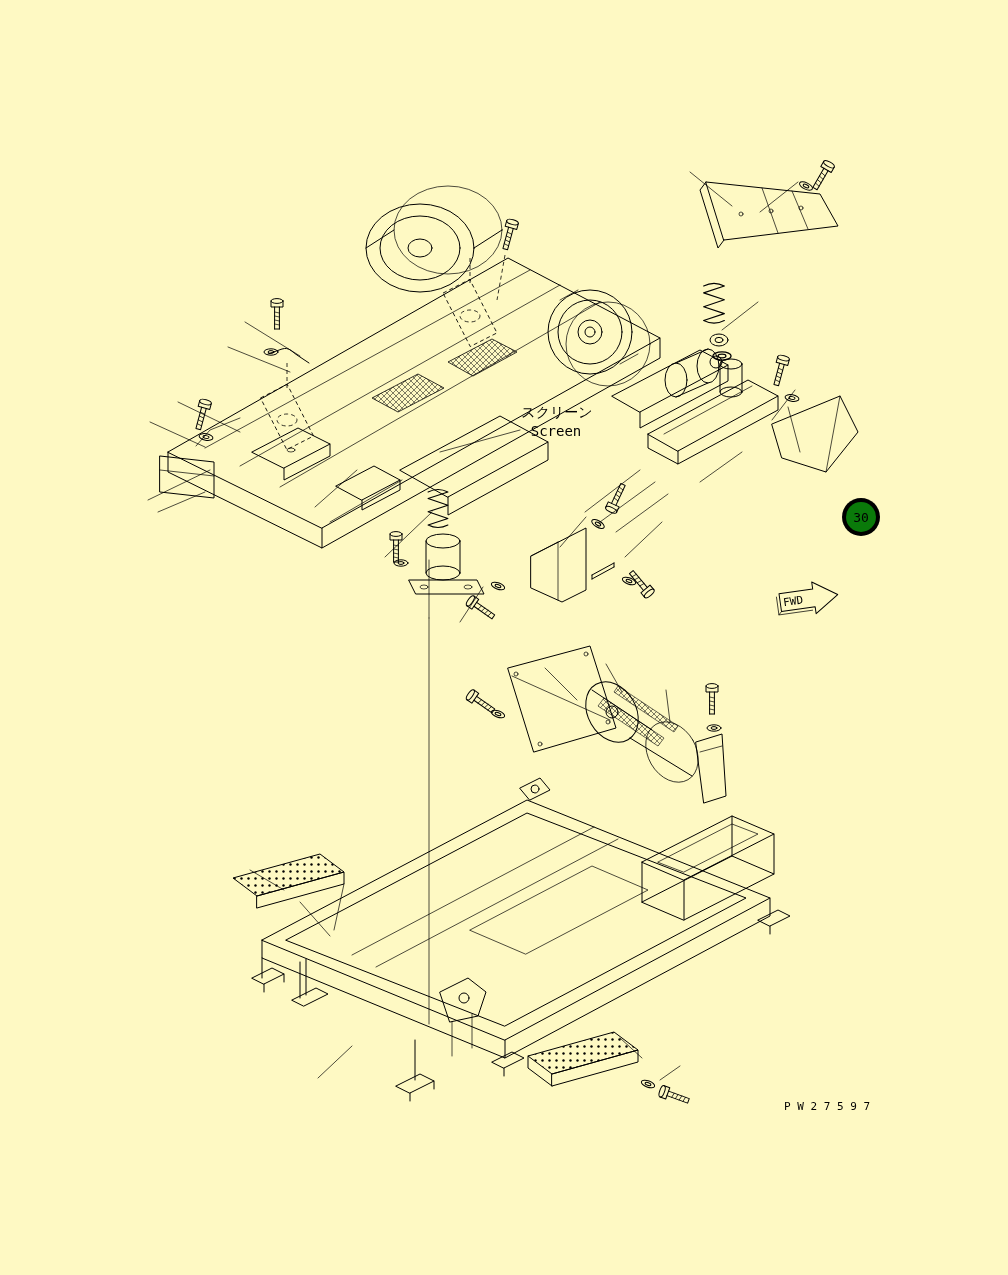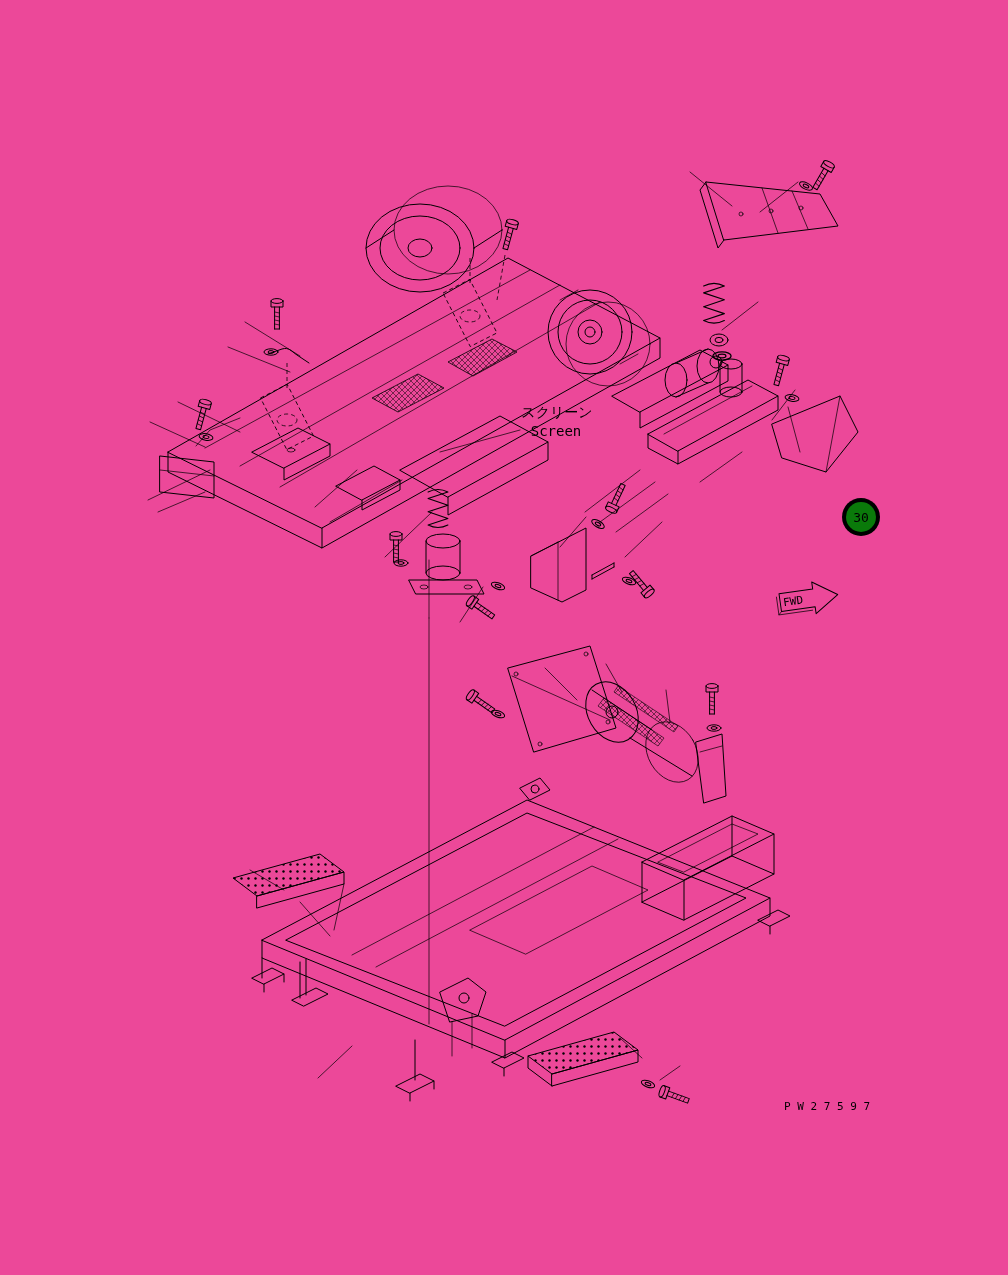--- a/index.html
+++ b/index.html
@@ -1,17 +1,17 @@
 <!DOCTYPE html>
 <html><head>
 <meta charset="utf-8">
 <style>
   html,body{margin:0;padding:0;background:#fff;}
   .page{
-    position:relative;width:1008px;height:1275px;background:#ec4899;overflow:hidden;
+    position:relative;width:1008px;height:1275px;background:#fef9c3;overflow:hidden;
     font-family:"DejaVu Sans Mono","Liberation Mono",monospace;
   }
   svg{position:absolute;left:0;top:0;}
   .ln{stroke:#000;stroke-width:1;fill:none;stroke-linecap:round;stroke-linejoin:round;}
   .thin{stroke:#000;stroke-width:0.7;fill:none;stroke-linecap:round;}
   .dash{stroke:#000;stroke-width:0.8;fill:none;stroke-dasharray:4 3;}
   text{fill:#000;font-family:"DejaVu Sans Mono","Liberation Mono",monospace;}
 </style>
 </head>
 <body>

